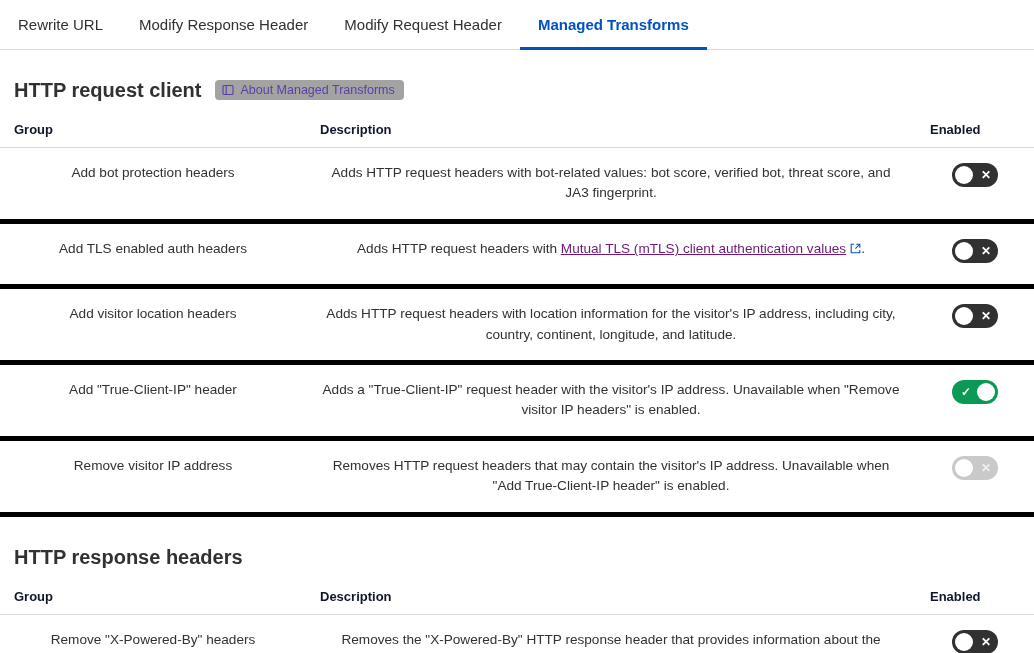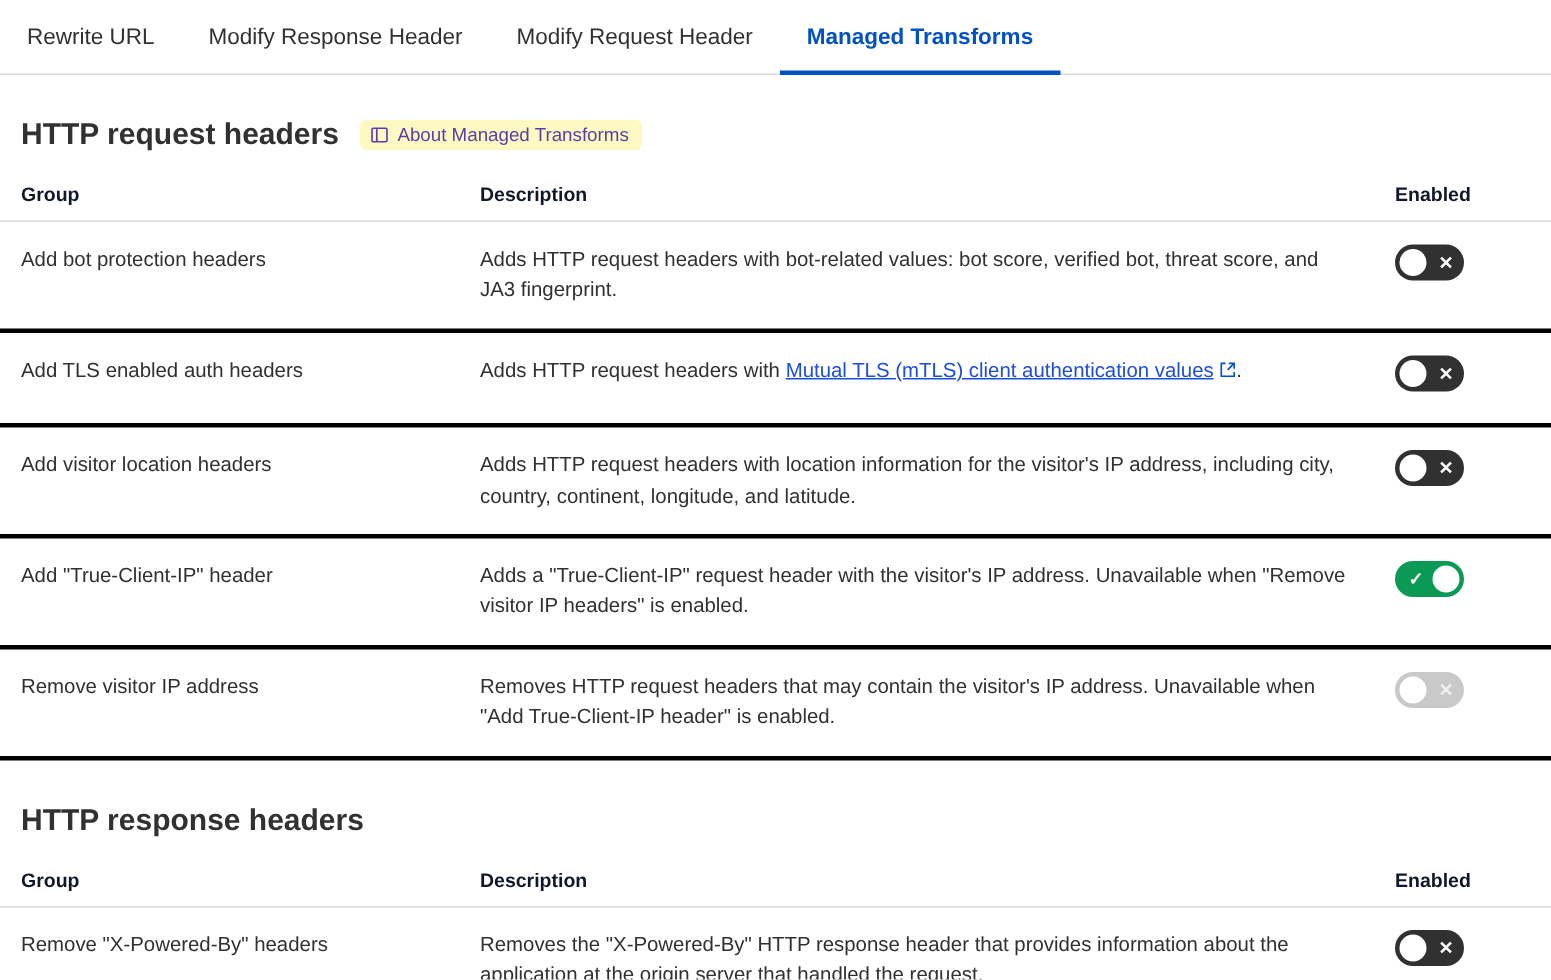--- a/index.html
+++ b/index.html
@@ -57,21 +57,21 @@
   .section-title {
     font-size: 20px;
     font-weight: bold;
     color: #313131;
     line-height: 1.2;
   }
   .about-chip {
     display: inline-flex;
     align-items: center;
     gap: 6px;
-    background: #fef9c3;
+    background: #a3a3a3;
     color: #5b3fa8;
     border-radius: 4px;
     padding: 4px 9px 4px 7px;
     font-size: 12.5px;
     cursor: pointer;
     line-height: 1;
   }
   .about-chip .book {
     width: 12px;
     height: 12px;
@@ -92,33 +92,34 @@
     font-weight: bold;
     color: #0f172a;
     padding: 6px 14px 10px 14px;
     border-bottom: 1px solid #d9d9d9;
     vertical-align: bottom;
   }
   table.mt td {
     font-size: 13.6px;
     color: #313131;
     padding: 15px 14px 15px 14px;
-    border-bottom: 3px solid #000000;
+    border-bottom: 5px solid #000000;
     vertical-align: top;
     line-height: 1.5;
+    text-align: center;
   }
   col.c-group { width: 306px; }
   col.c-desc  { width: 610px; }
   col.c-en    { width: 118px; }
 
   th.en, td.en { text-align: left; }
   td.group { color: #313131; }
   td.desc { color: #313131; }
   td.desc a {
-    color: #1d4ed8;
+    color: #701a75;
     text-decoration: underline;
   }
   .ext-icon {
     display: inline-block;
     width: 11px;
     height: 11px;
     position: relative;
     margin-left: 4px;
     vertical-align: baseline;
     top: 1px;
@@ -171,21 +172,21 @@
     <div class="tab">Rewrite URL</div>
     <div class="tab">Modify Response Header</div>
     <div class="tab">Modify Request Header</div>
     <div class="tab active">Managed Transforms</div>
   </div>
 
   <div class="content">
 
     <div class="section">
       <div class="section-head">
-        <div class="section-title">HTTP request headers</div>
+        <div class="section-title">HTTP request client</div>
         <div class="about-chip">
           <span class="book">
             <svg width="12" height="12" viewBox="0 0 12 12" aria-hidden="true">
               <rect x="1" y="1.5" width="10" height="9" rx="1" fill="none" stroke="#5b3fa8" stroke-width="1.1"></rect>
               <line x1="4.2" y1="1.5" x2="4.2" y2="10.5" stroke="#5b3fa8" stroke-width="1.1"></line>
             </svg>
           </span>
           <span>About Managed Transforms</span>
         </div>
       </div>

